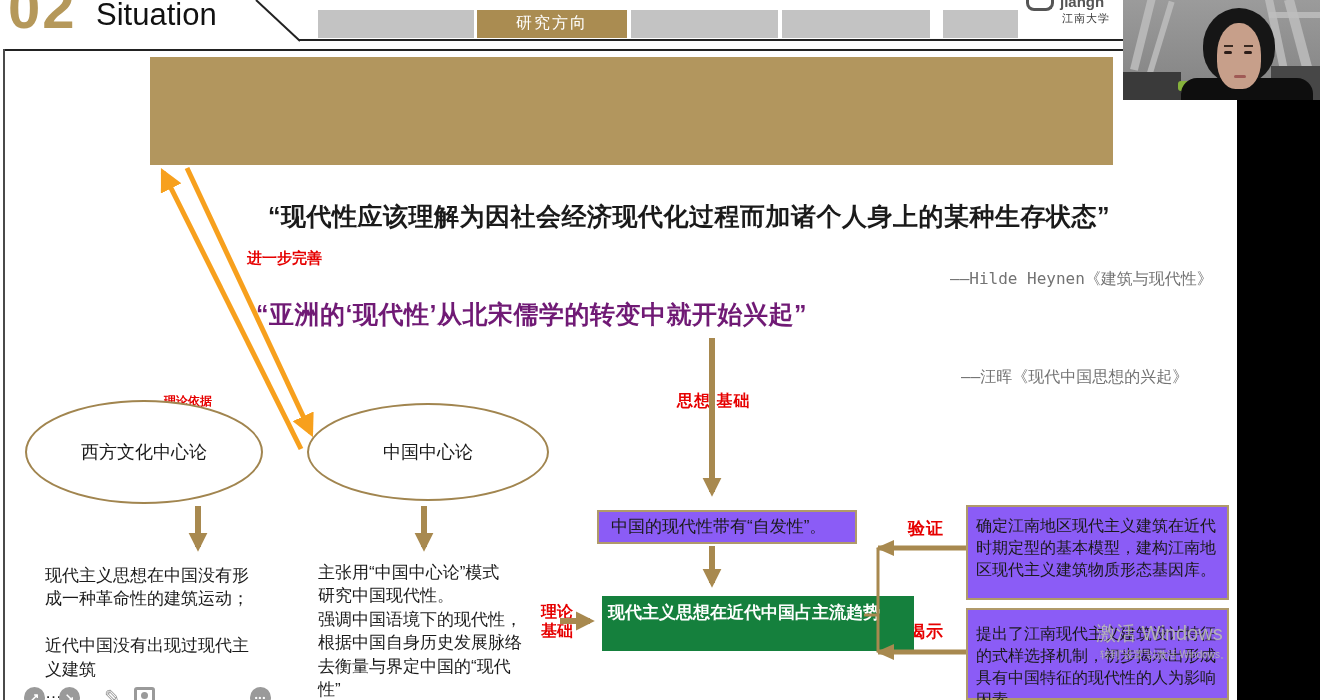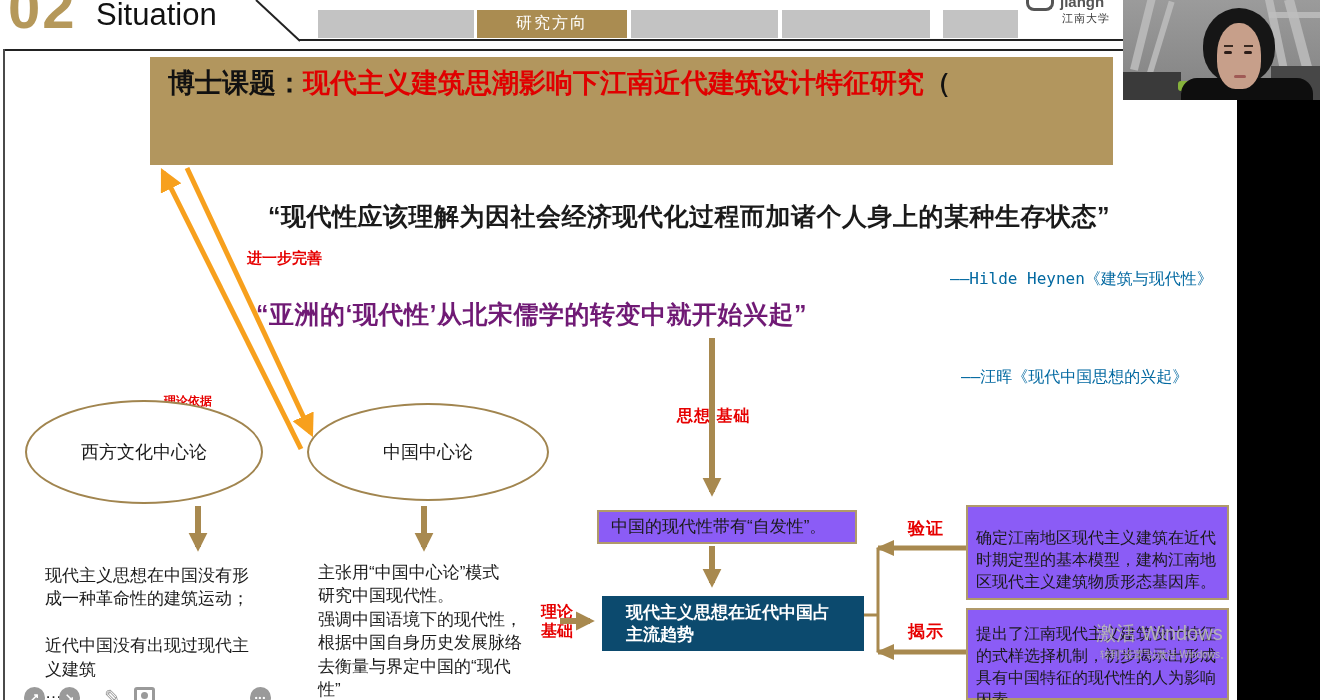--- a/index.html
+++ b/index.html
@@ -22,50 +22,50 @@
 
   
   .title-box{left:150px;top:57px;width:963px;height:108px;background:#b2965e;box-sizing:border-box;padding:8px 18px 0 18px;}
   .title-line1{font-size:27px;font-weight:bold;color:#111;white-space:nowrap;}
   .title-line1 .red{color:#e00000;}
   .title-en{font-size:19px;font-weight:bold;color:#1a1a1a;letter-spacing:2.4px;line-height:1.42;margin-top:3px;}
 
   
   .quote1{left:268px;top:200px;font-size:25px;font-weight:600;color:#1a1a1a;letter-spacing:0.5px;}
   .quote2{left:256px;top:298px;font-size:25px;font-weight:600;color:#701a75;letter-spacing:0.5px;}
-  .attr{font-family:"DejaVu Sans Mono","Liberation Mono",monospace;font-size:16px;color:#0369a1;}
+  .attr{font-family:"DejaVu Sans Mono","Liberation Mono",monospace;font-size:16px;color:#737373;}
   .attr1{left:950px;top:269px;}
   .attr2{left:961px;top:367px;}
 
   
   .rlabel{color:#e60000;font-weight:bold;}
   .lbl-refine{left:247px;top:249px;font-size:15px;}
   .lbl-theory{left:164px;top:357px;font-size:12px;margin-top:36px;}
-  .lbl-thought{left:677px;top:406px;font-size:16px;letter-spacing:1px;}
+  .lbl-thought{left:677px;top:391px;font-size:16px;letter-spacing:1px;}
   .lbl-foundation{left:541px;top:602px;font-size:16px;line-height:19px;}
   .lbl-verify{left:908px;top:517px;font-size:17px;letter-spacing:1px;}
   .lbl-reveal{left:908px;top:620px;font-size:17px;letter-spacing:1px;}
 
   
   .ellipse{border:2px solid #a1854f;border-radius:50%;display:flex;align-items:center;justify-content:center;
            font-size:18px;color:#1a1a1a;background:#fff;box-sizing:border-box;}
   .ellipse-west{left:25px;top:400px;width:238px;height:104px;}
   .ellipse-china{left:307px;top:403px;width:242px;height:98px;}
 
   
   .note{font-size:17px;color:#1a1a1a;line-height:1.38;white-space:pre-line;}
   .note-left{left:45px;top:564px;width:250px;}
   .note-mid{left:318px;top:561px;width:235px;}
 
   
   .box{box-sizing:border-box;border:2px solid #b09a6a;background:#8b5cf6;color:#1a1a1a;}
   .box-spont{left:597px;top:510px;width:260px;height:34px;font-size:17px;line-height:30px;padding-left:12px;}
-  .box-main{left:602px;top:596px;width:262px;height:55px;background:#0c4a6e;color:#fff;font-weight:bold;
-            font-size:17px;line-height:1.3;padding:6px 24px;box-sizing:border-box;}
-  .box-r1{left:966px;top:505px;width:263px;height:95px;font-size:16px;line-height:1.37;padding:20px 8px;}
+  .box-main{left:602px;top:596px;width:312px;height:55px;background:#15803d;color:#fff;font-weight:bold;
+            font-size:17px;line-height:1.3;padding:6px 6px;box-sizing:border-box;}
+  .box-r1{left:966px;top:505px;width:263px;height:95px;font-size:16px;line-height:1.37;padding:8px 8px;}
   .box-r2{left:966px;top:608px;width:263px;height:92px;font-size:16px;line-height:1.37;padding:13px 8px;}
 
   
   .blackbar{left:1237px;top:100px;width:83px;height:600px;background:#000;}
   .webcam{left:1123px;top:0;width:197px;height:100px;background:linear-gradient(#9b9b9b,#828282);overflow:hidden;}
   .strut{position:absolute;background:#bdbdbd;opacity:.85;}
   .wc-darkL{position:absolute;left:0;top:72px;width:58px;height:28px;background:#3a3a3a;}
   .wc-darkR{position:absolute;left:148px;top:66px;width:49px;height:34px;background:#474747;}
   .wc-green{position:absolute;left:55px;top:81px;width:30px;height:10px;background:#86b23c;border-radius:3px;}
   .wc-hair{position:absolute;left:80px;top:8px;width:72px;height:76px;background:#161616;border-radius:50% 50% 46% 46%;}
@@ -107,21 +107,20 @@
   <div class="abs logo-glyph"></div>
   <div class="abs logo-latin">jiangn</div>
   <div class="abs logo-cn">江南大学</div>
 </div>
 
 <div class="abs topline1"></div>
 <div class="abs topline2"></div>
 <div class="abs leftline"></div>
 
 <div class="abs title-box">
-  <div class="title-line1"><span>博士课题：</span><span class="red">现代主义建筑思潮影响下江南近代建筑设计特征研究</span><span>（</span></div>
 </div>
 
 <div class="abs quote1">“现代性应该理解为因社会经济现代化过程而加诸个人身上的某种生存状态”</div>
 <div class="abs attr attr1">——Hilde Heynen《建筑与现代性》</div>
 <div class="abs quote2">“亚洲的‘现代性’从北宋儒学的转变中就开始兴起”</div>
 <div class="abs attr attr2">——汪晖《现代中国思想的兴起》</div>
 
 <div class="abs rlabel lbl-refine">进一步完善</div>
 <div class="abs rlabel lbl-theory">理论依据</div>
 <div class="abs rlabel lbl-thought">思想 基础</div>

